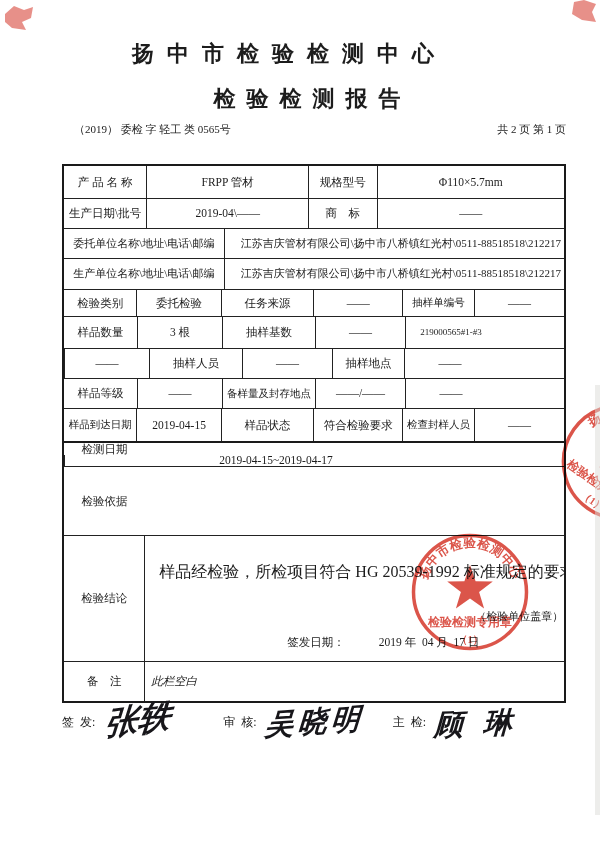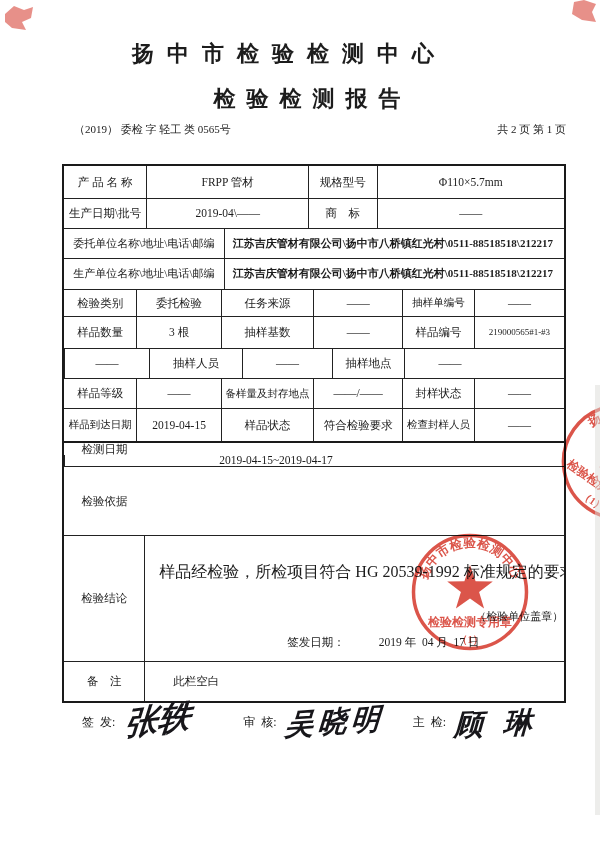--- a/index.html
+++ b/index.html
@@ -31,33 +31,33 @@
   }
   .row { display:flex; border-top:1px solid #222; }
   .row.first { border-top:none; }
   .row.thick { border-top:2px solid #1a1a1a;flex-direction:column; }
   .cell {
     border-left:1px solid #222; display:flex; align-items:center;
     justify-content:center; font-size:11.5px; white-space:pre;
     overflow:hidden; line-height:1.25;
   }
   .cell.cfirst { border-left:none; }
-  .cell.left { justify-content:flex-start; padding-left:8px;font-weight:bold; }
-  .cell.left18 { justify-content:flex-start; padding-left:28px; }
+  .cell.left { justify-content:flex-start; padding-left:16px; }
+  .cell.left18 { justify-content:flex-start; padding-left:6px;font-style:italic; }
   .cell.f11 { font-size:11px; }
   .cell.f10 { font-size:10.5px; }
   .cell.f9 { font-size:9px; }
   .concl-cell { position:relative; }
   .concl-text { position:absolute; left:14px; top:26px; font-size:16px; white-space:pre; }
   .seal-hint { position:absolute; left:330px; top:74px; font-size:11px; white-space:pre; }
   .issue-line { position:absolute; left:142px; top:99px; font-size:11.5px; white-space:pre; }
   .issue-line .gap { display:inline-block; width:34px; }
   .signs {
     position:absolute; left:62px; top:698px; width:516px;
-    display:flex; align-items:flex-start;margin-left:20px;
+    display:flex; align-items:flex-start;
   }
   .sig-label { font-size:12px; margin-top:16px; white-space:pre; }
   .sig {
     font-weight:bold; font-style:italic; color:#17161a;
     transform-origin:left center; white-space:pre;
   }
   .sig1 { font-size:33px; transform:rotate(-7deg) skewX(-12deg); margin:4px 0 0 10px; width:118px; }
   .sig2 { font-size:29px; transform:rotate(-4deg) skewX(-8deg); margin:8px 0 0 8px; width:128px; letter-spacing:4px; }
   .sig3 { font-size:29px; transform:rotate(-2deg) skewX(-4deg); margin:8px 0 0 8px; letter-spacing:20px; }
   .stamp { position:absolute; mix-blend-mode:multiply; opacity:.85; }
@@ -123,38 +123,36 @@
       <div class="cell" style="width:90px">——</div>
       <div class="cell f10" style="width:72px">抽样单编号</div>
       <div class="cell" style="width:91px">——</div>
     </div>
 
     <div class="row" style="height:32px">
       <div class="cell cfirst" style="width:73px">样品数量</div>
       <div class="cell" style="width:85px">3 根</div>
       <div class="cell" style="width:93px">抽样基数</div>
       <div class="cell" style="width:90px">——</div>
-      <div class="cell" style="width:72px">样品编号</div>
       <div class="cell f9" style="width:91px">219000565#1-#3</div>
     </div>
 
     <div class="row" style="height:30px">
       <div class="cell" style="width:85px">——</div>
       <div class="cell" style="width:93px">抽样人员</div>
       <div class="cell" style="width:90px">——</div>
       <div class="cell" style="width:72px">抽样地点</div>
       <div class="cell" style="width:91px">——</div>
     </div>
 
     <div class="row" style="height:30px">
       <div class="cell cfirst" style="width:73px">样品等级</div>
       <div class="cell" style="width:85px">——</div>
       <div class="cell f10" style="width:93px">备样量及封存地点</div>
       <div class="cell" style="width:90px">——/——</div>
-      <div class="cell" style="width:72px">封样状态</div>
       <div class="cell" style="width:91px">——</div>
     </div>
 
     <div class="row" style="height:33px">
       <div class="cell cfirst f10" style="width:73px">样品到达日期</div>
       <div class="cell" style="width:85px">2019-04-15</div>
       <div class="cell" style="width:93px">样品状态</div>
       <div class="cell" style="width:90px">符合检验要求</div>
       <div class="cell f10" style="width:72px">检查封样人员</div>
       <div class="cell" style="width:91px">——</div>

